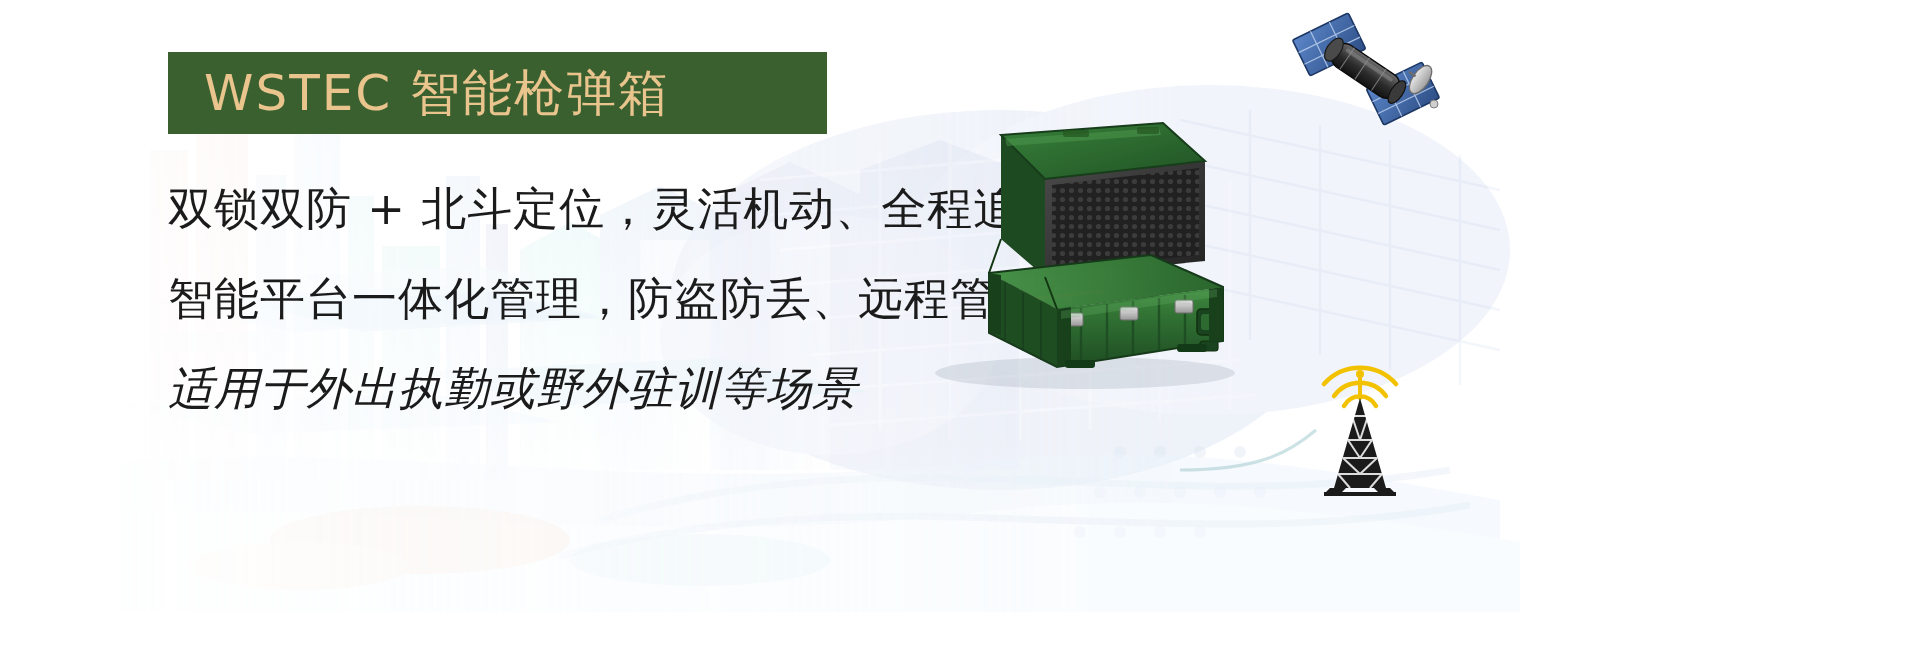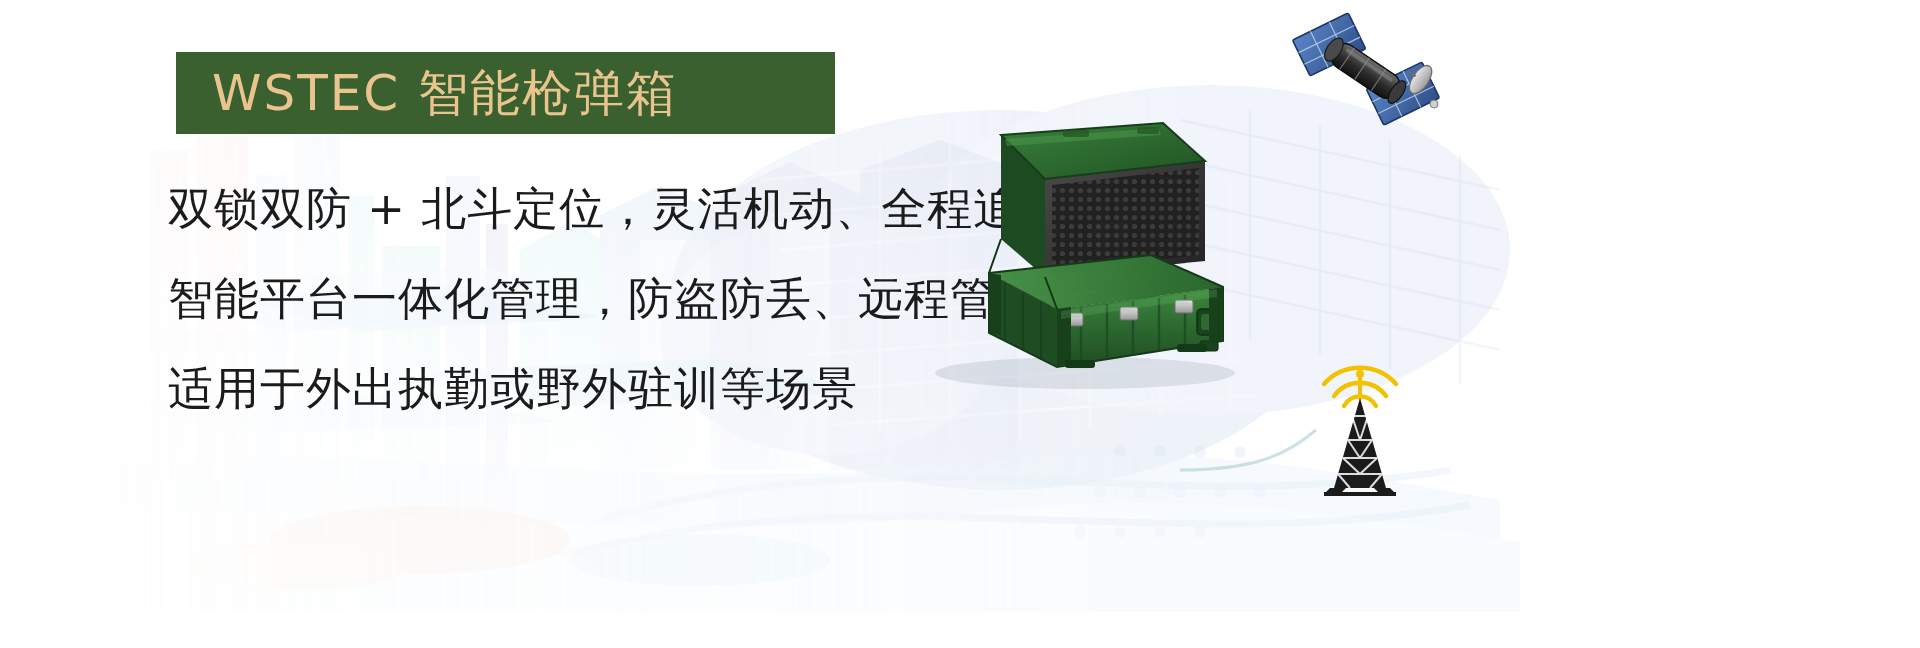--- a/index.html
+++ b/index.html
@@ -9,38 +9,38 @@
     background:#ffffff;
   }
   #stage{position:relative;width:1920px;height:648px;background:#fff;overflow:hidden;}
 
   
   .bg-layer{position:absolute;inset:0;overflow:hidden;}
   .bg-svg{position:absolute;left:0;top:0;width:1920px;height:648px;}
 
   
   .banner{
-    position:absolute;left:176px;top:52px;width:659px;height:82px;
+    position:absolute;left:168px;top:52px;width:659px;height:82px;
     background:#3a6030;display:flex;align-items:center;
   }
   .banner-text{
     margin-left:36px;
     font-size:50px;line-height:1;letter-spacing:2px;
     color:#e9c48d;white-space:nowrap;font-weight:400;
     font-family:"DejaVu Sans","Liberation Sans",sans-serif;
   }
 
   
   .copy{position:absolute;left:168px;top:186px;width:1020px;}
   .copy-line{
     font-size:45px;line-height:1;color:#1b1b1b;white-space:nowrap;
     font-family:"DejaVu Sans","Liberation Sans",sans-serif;
     letter-spacing:1px;margin-bottom:45px;font-weight:400;
   }
-  .copy-line:last-child{margin-bottom:0;}
+  .copy-line:last-child{margin-bottom:0;font-style:italic;}
 
   
   .product{position:absolute;left:905px;top:105px;width:370px;height:290px;}
   .product svg{width:100%;height:100%;display:block;}
 
   
   .satellite{position:absolute;left:1286px;top:8px;width:160px;height:120px;}
   .satellite svg{width:100%;height:100%;display:block;}
 
   

